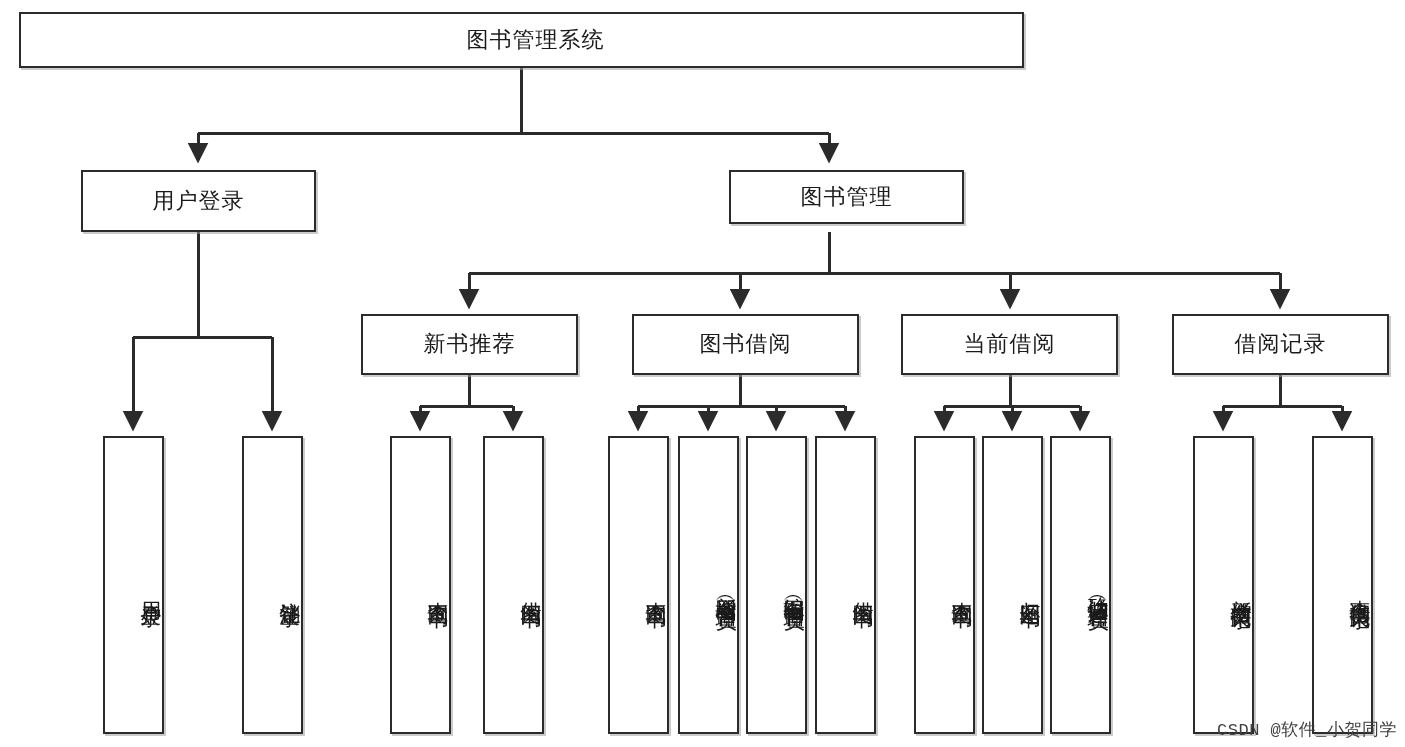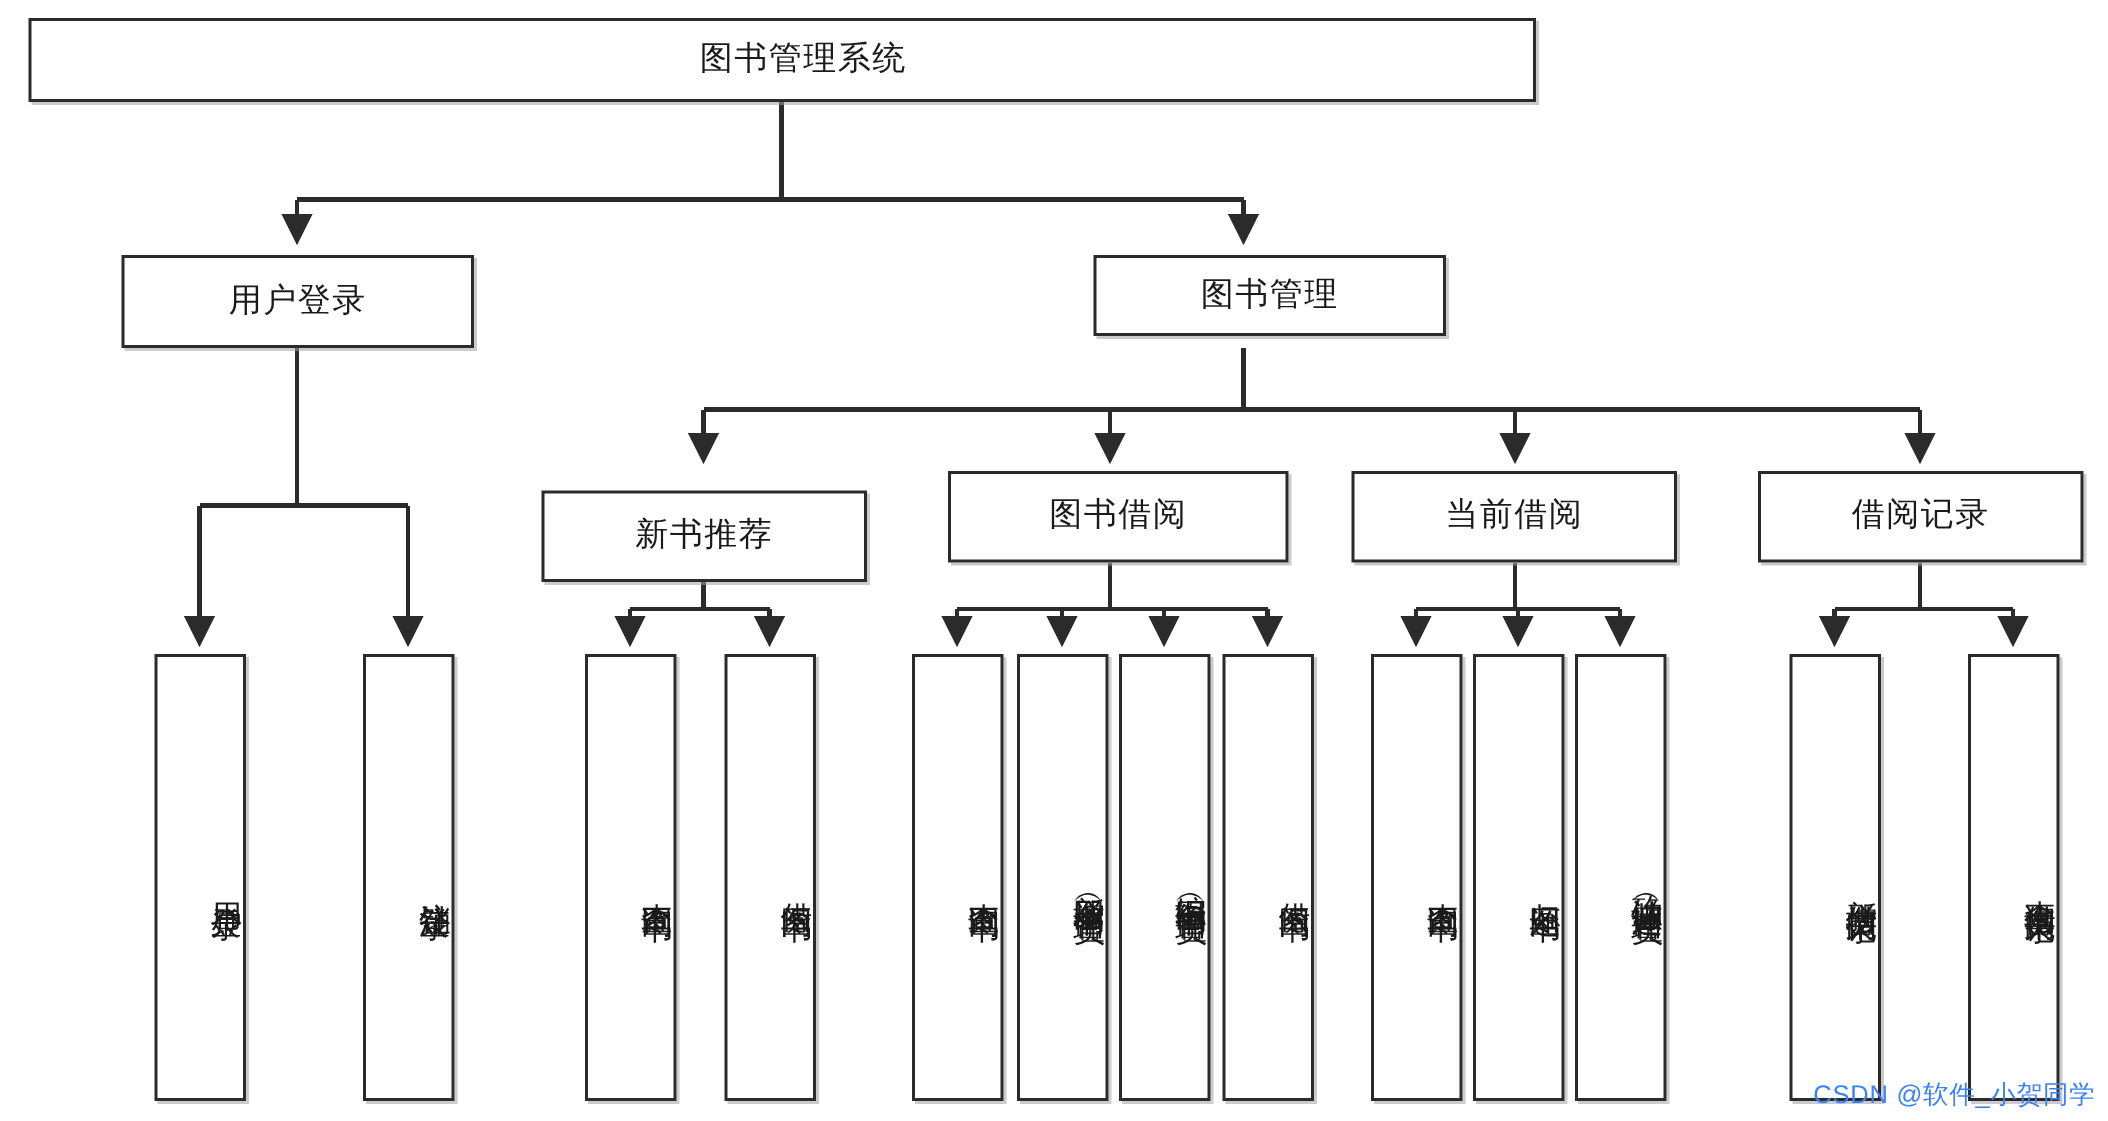--- a/index.html
+++ b/index.html
@@ -51,24 +51,24 @@
   .node.v .vlabel {
     writing-mode: vertical-rl;
     text-orientation: upright;
     white-space: nowrap;
   }
   #watermark {
     position: absolute;
     right: 8px;
     bottom: 6px;
     font-size: 17px;
-    color: #3b82f6;
+    color: #404040;
     letter-spacing: 0.5px;
     white-space: nowrap;
-    font-family: Liberation Sans, sans-serif;
+    font-family: Liberation Mono, monospace;
   }
 </style>
 </head>
 <body>
 
 <div id="canvas">
 
   <svg id="wires" viewBox="0 0 1405 747" width="1405" height="747" xmlns="http://www.w3.org/2000/svg">
     <defs>
       <marker id="arrow" viewBox="0 0 12 12" refX="10" refY="6" markerWidth="7" markerHeight="7" orient="auto-start-reverse">
@@ -123,21 +123,21 @@
     <span>图书管理系统</span>
   </div>
 
   <div class="node h" style="left:81px; top:170px; width:235px; height:62px;">
     <span>用户登录</span>
   </div>
   <div class="node h" style="left:711px; top:170px; width:235px; height:54px;margin-left:18px;">
     <span>图书管理</span>
   </div>
 
-  <div class="node h" style="left:361px; top:314px; width:217px; height:61px;margin-top:13px;">
+  <div class="node h" style="left:361px; top:314px; width:217px; height:61px;">
     <span>新书推荐</span>
   </div>
   <div class="node h" style="left:632px; top:314px; width:227px; height:61px;">
     <span>图书借阅</span>
   </div>
   <div class="node h" style="left:1172px; top:314px; width:217px; height:61px;">
     <span>借阅记录</span>
   </div>
   <div class="node h" style="left:901px; top:314px; width:217px; height:61px;">
     <span>当前借阅</span>

